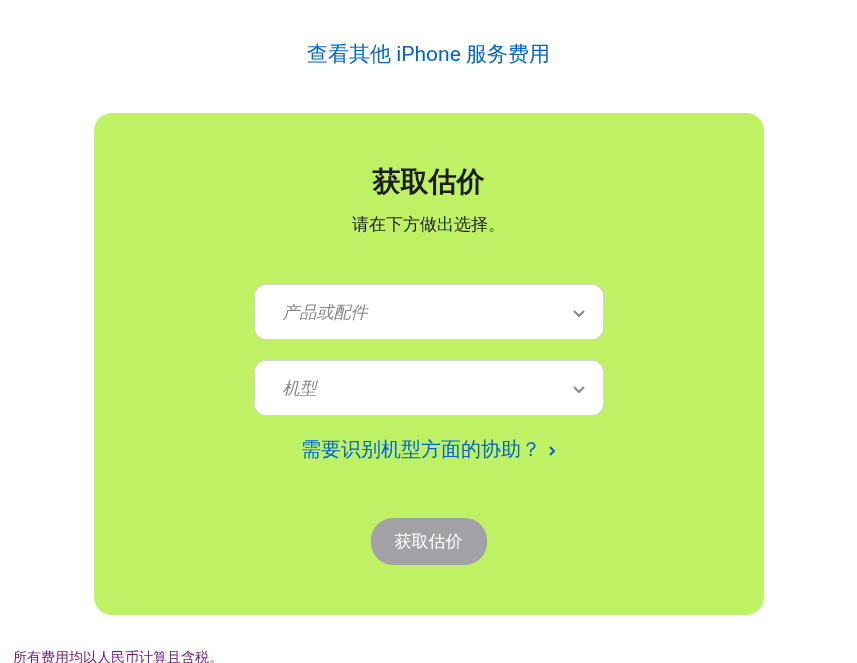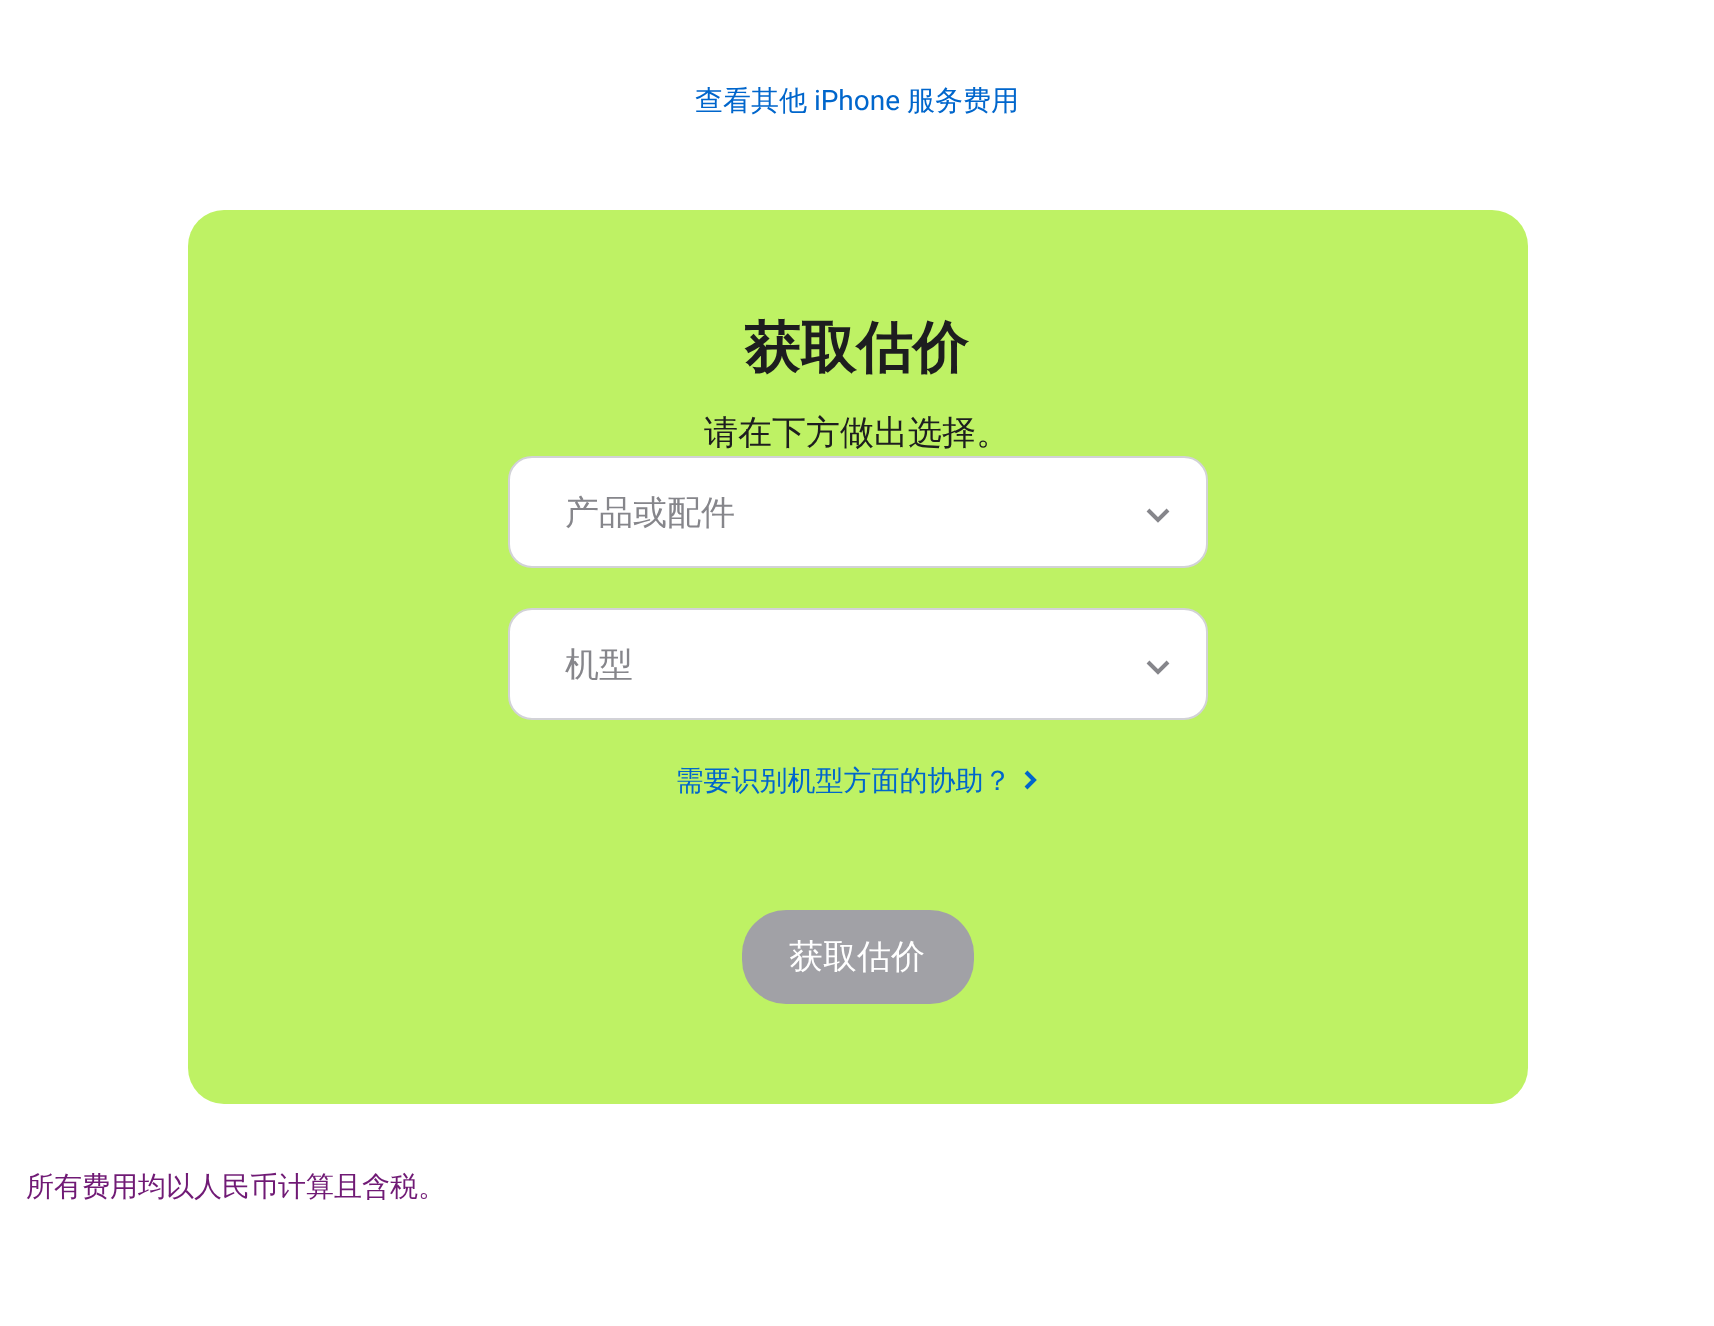--- a/index.html
+++ b/index.html
@@ -18,59 +18,61 @@
       width: 100%;
       padding: 40px 10px 20px 10px;
     }
     .top-link {
       text-align: center;
       margin-bottom: 45px;
     }
     .top-link a {
       color: #0066cc;
       text-decoration: none;
-      font-size: 14px;
+      font-size: 21px;
     }
     .card {
       background: #bef264;
       border-radius: 18px;
       max-width: 670px;
       margin: 0 auto;
       padding: 50px 40px 50px 40px;
       text-align: center;
     }
     .card-title {
       font-size: 28px;
       font-weight: 600;
       color: #1d1d1f;
       margin-bottom: 12px;
     }
     .card-subtitle {
       font-size: 17px;
       color: #1d1d1f;
+      margin-bottom: 48px;
     }
     .select-wrapper {
       position: relative;
       max-width: 350px;
       margin: 0 auto 20px auto;
     }
     .select-box {
       width: 100%;
       height: 56px;
       background: #ffffff;
       border: 1px solid #d2d2d7;
       border-radius: 12px;
       padding: 0 45px 0 28px;
       font-size: 17px;
       color: #86868b;
       text-align: left;
       cursor: pointer;
       position: relative;
       display: flex;
       align-items: center;
+      font-style: italic;
     }
     .chevron {
       position: absolute;
       right: 18px;
       top: 50%;
       transform: translateY(-50%);
       width: 14px;
       height: 14px;
       pointer-events: none;
     }
@@ -81,21 +83,21 @@
       stroke-width: 2;
       fill: none;
     }
     .help-link {
       margin-top: 15px;
       margin-bottom: 55px;
     }
     .help-link a {
       color: #0066cc;
       text-decoration: none;
-      font-size: 14px;
+      font-size: 20px;
       text-align: right;
     }
     .help-chevron {
       display: inline-block;
       width: 8px;
       height: 8px;
       margin-left: 2px;
     }
     .help-chevron svg {
       width: 8px;

